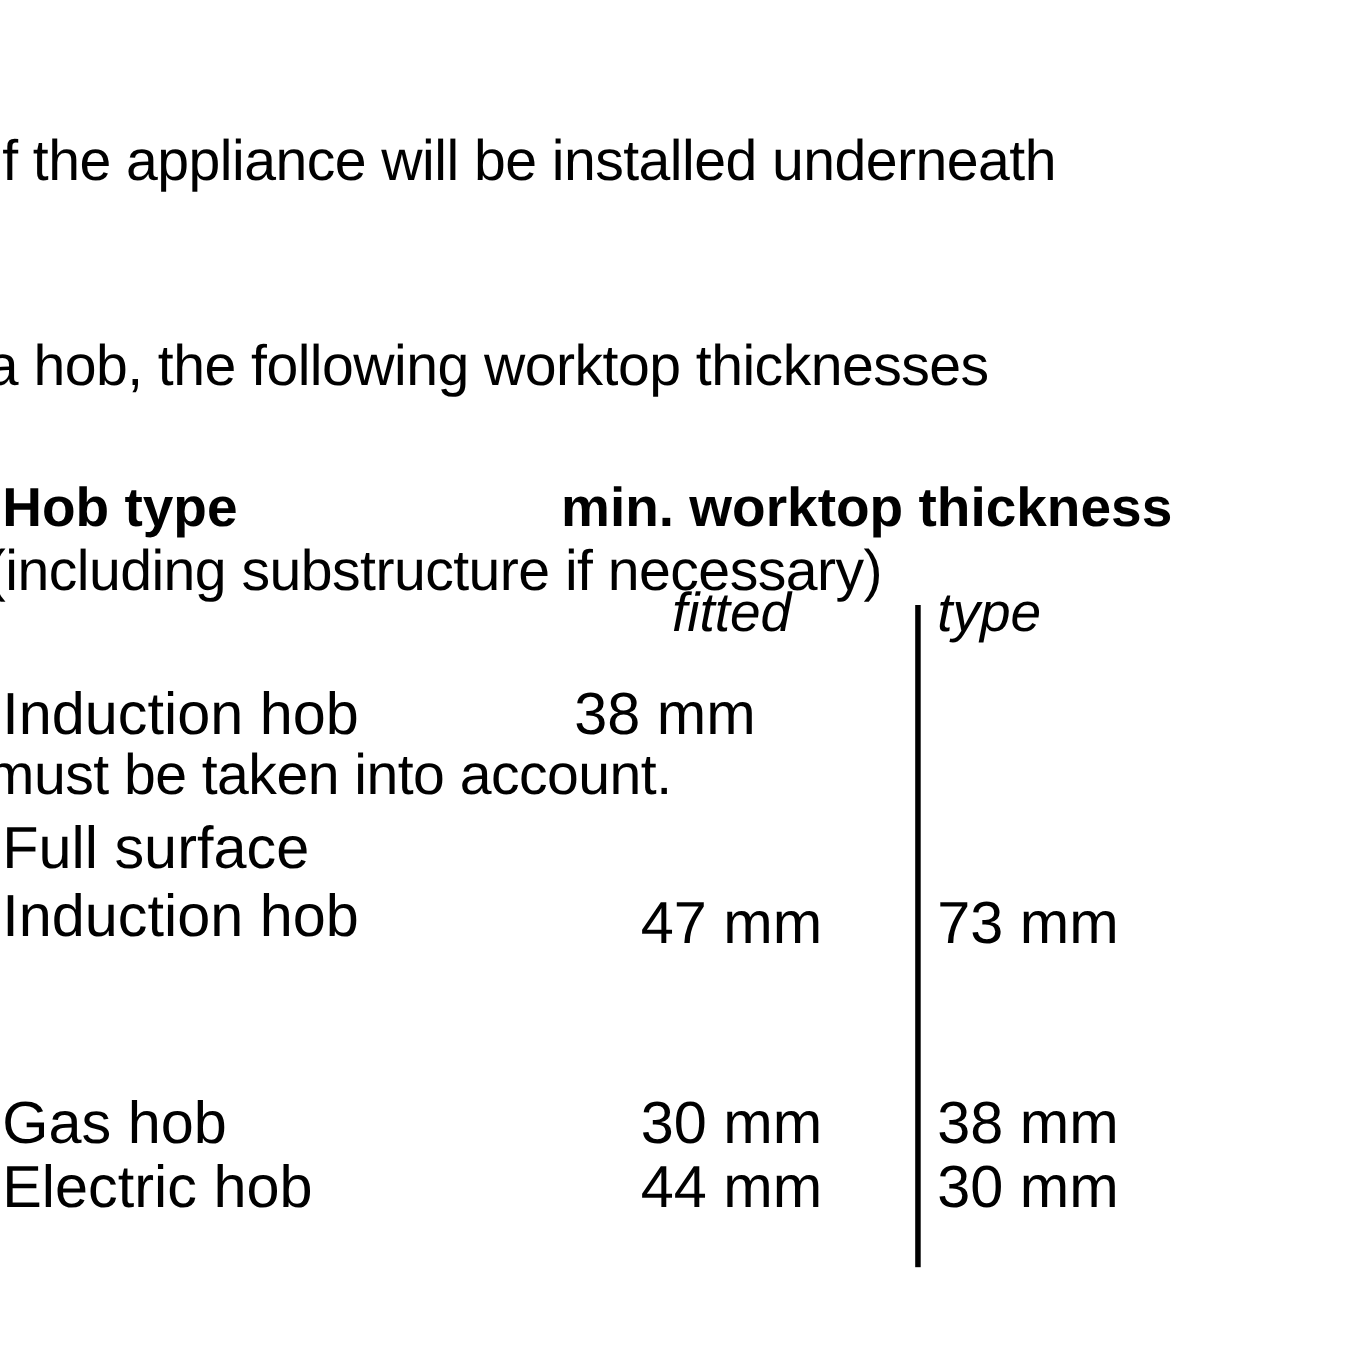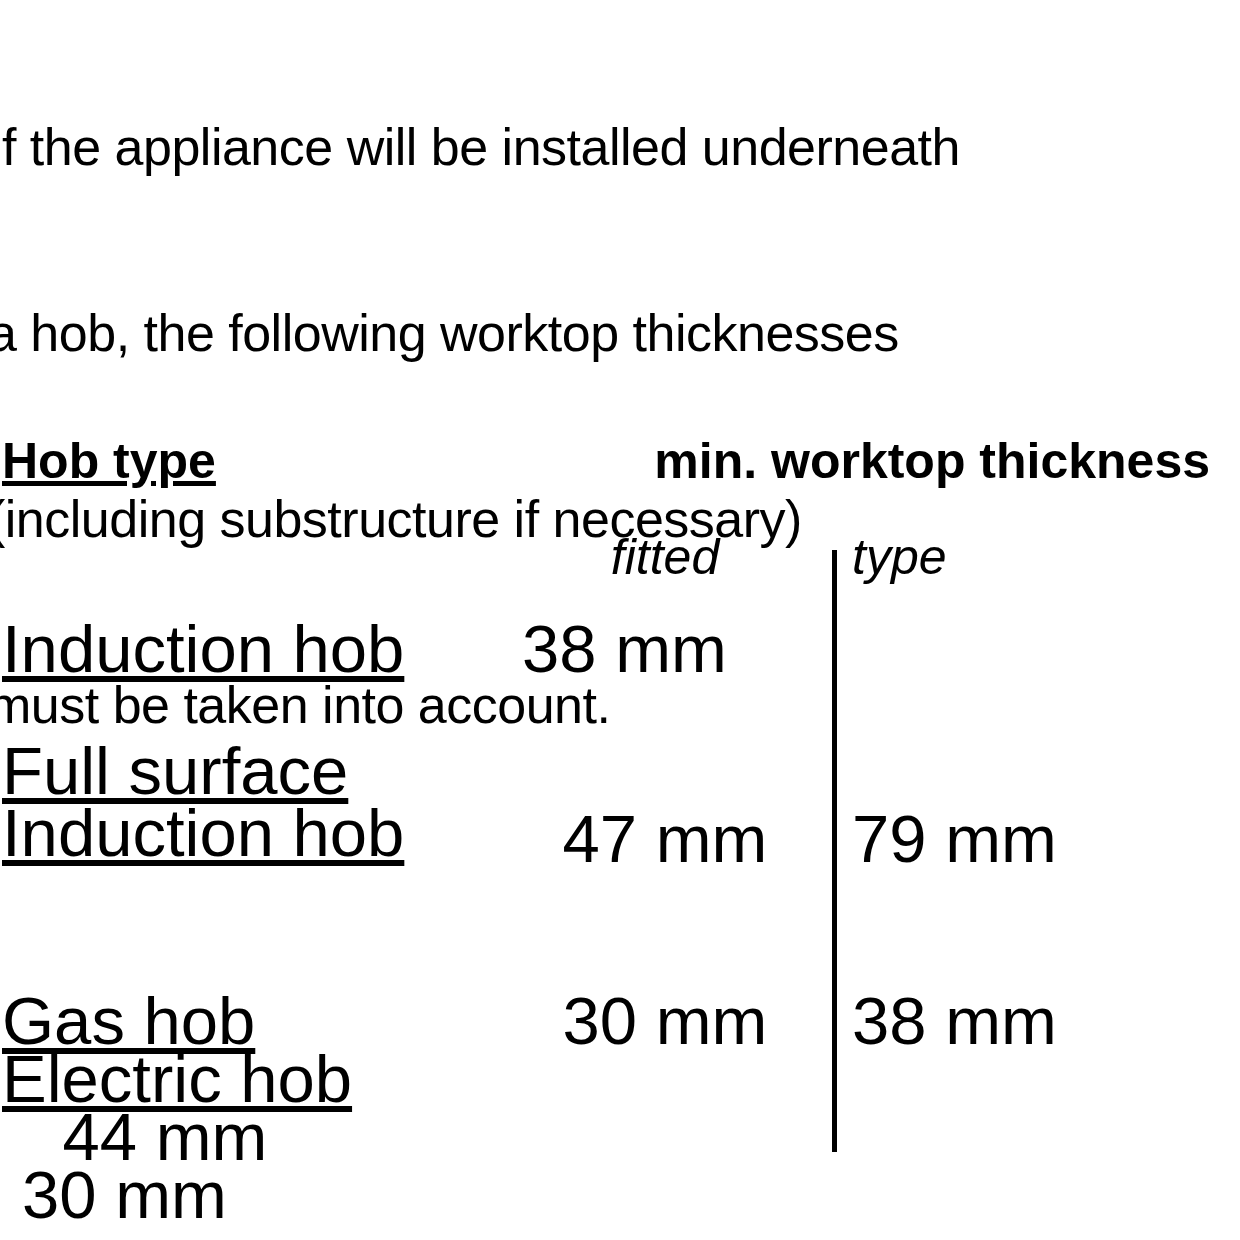--- a/index.html
+++ b/index.html
@@ -45,21 +45,20 @@
   .row {
     position: relative;
     display: flex;
     align-items: flex-start;
   }
 
   .col-type {
     width: 500px;
     padding-left: 2px;
     box-sizing: border-box;
-    text-decoration: underline;
   }
   .col-fitted {
     width: 330px;
     text-align: center;
     box-sizing: border-box;
   }
   .col-flush {
     width: 400px;
     text-align: left;
     padding-left: 22px;
@@ -68,40 +67,40 @@
 
   .header-row {
     font-weight: bold;
     font-size: 50px;
     line-height: 58px;
     height: 96px;
   }
   .header-row .col-type { width: 500px; }
   .header-row .col-value {
     width: 700px;
-    text-align: right;
+    text-align: left;
     padding-left: 10px;
   }
 
   .subhead-row {
     font-size: 50px;
     line-height: 58px;
     height: 92px;
     font-style: italic;
   }
 
   .data-row {
-    font-size: 67px;
+    font-size: 54px;
     line-height: 58px;
   }
 
   .r1 { height: 120px; }
   .r2 { height: 186px; }
   .r3 { height: 124px; align-items: flex-end; }
-  .r4 { height: 120px; flex-direction: column; }
+  .r4 { height: 120px; }
 
   .type-two-line {
     line-height: 62px;
   }
 
   
   .divider {
     position: absolute;
     left: 832px;
     top: 118px;
@@ -142,21 +141,21 @@
       <div class="col-type">Induction hob</div>
       <div class="col-flush">38 mm</div>
     </div>
 
     <div class="row data-row r2">
       <div class="col-type type-two-line">
         <div>Full surface</div>
         <div>Induction hob</div>
       </div>
       <div class="col-fitted shift-type2">47 mm</div>
-      <div class="col-flush shift-type2">79 mm</div>
+      <div class="col-flush shift-type2">73 mm</div>
     </div>
 
     <div class="row data-row r3">
       <div class="col-type">Gas hob</div>
       <div class="col-fitted">30 mm</div>
       <div class="col-flush">38 mm</div>
     </div>
 
     <div class="row data-row r4">
       <div class="col-type">Electric hob</div>

